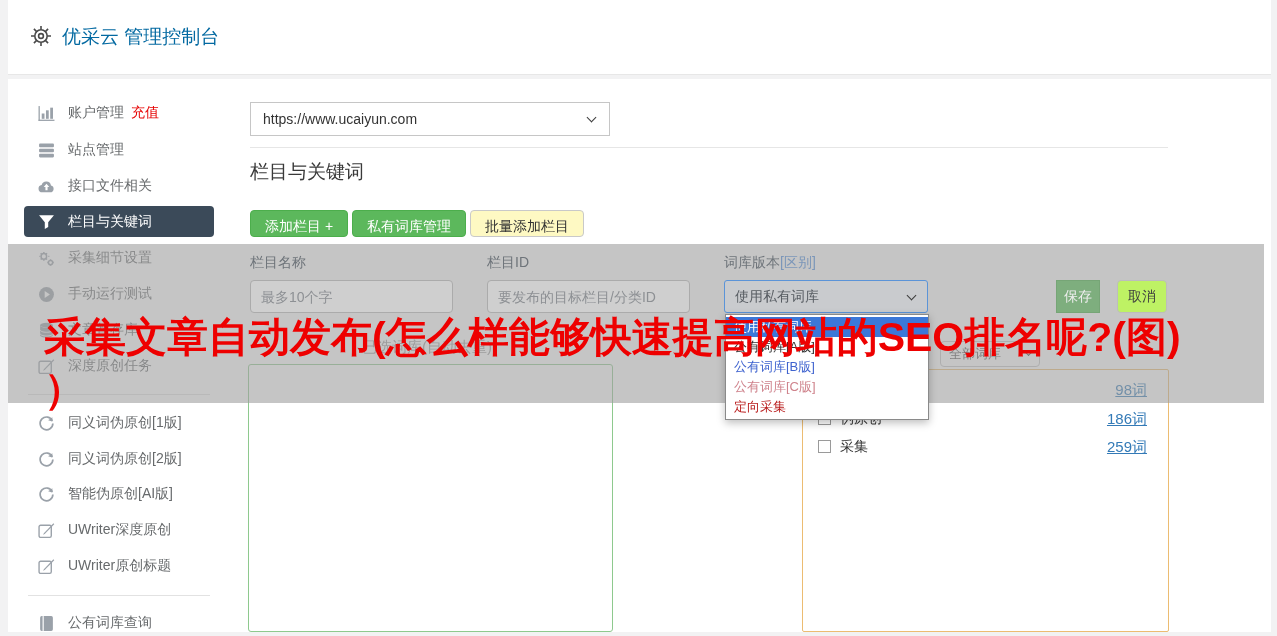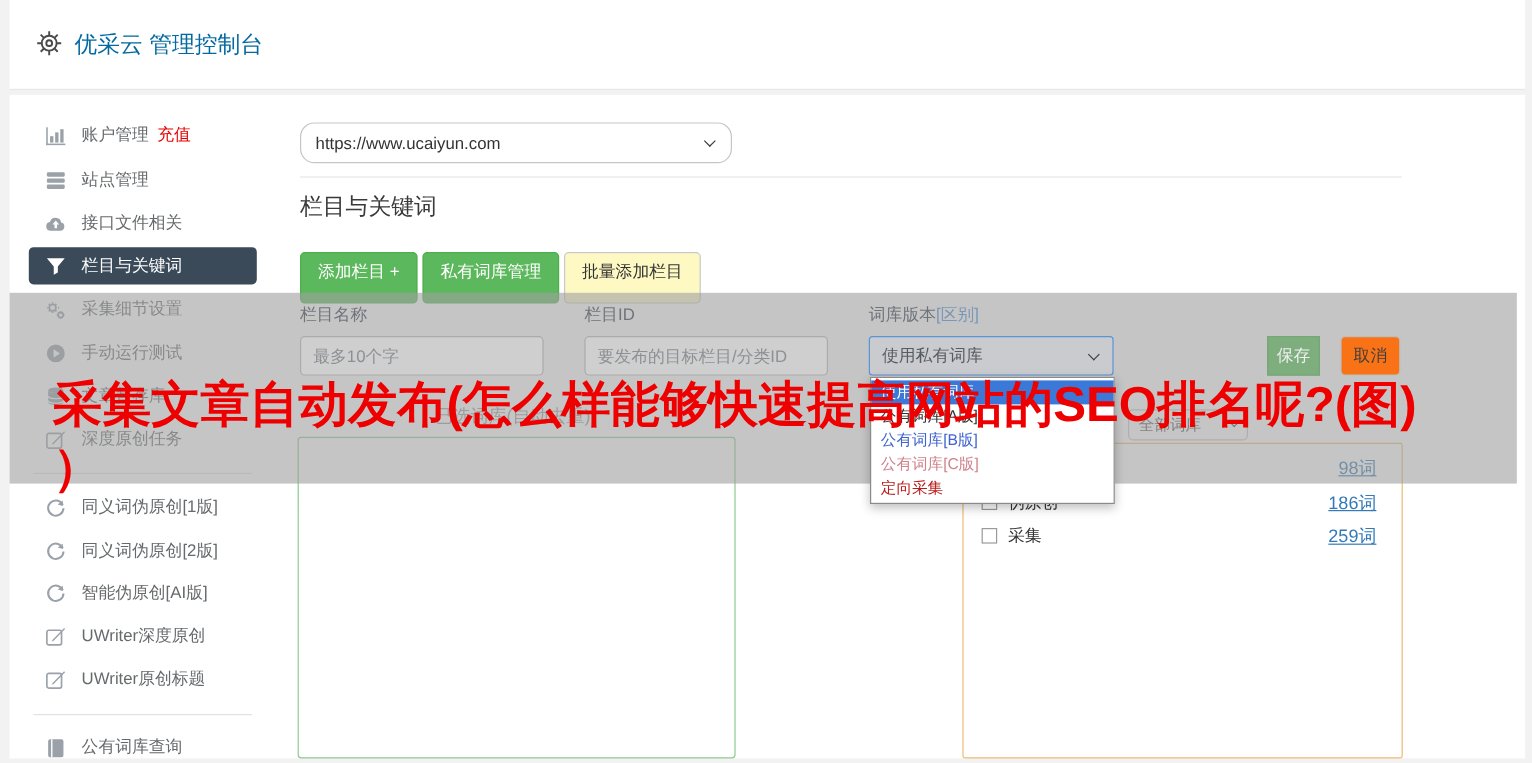--- a/index.html
+++ b/index.html
@@ -21,28 +21,28 @@
     display:flex; align-items:center; padding-left:14px; cursor:pointer; }
   .side-item .sicon { width:17px; height:17px; margin-right:13px; flex:0 0 17px; display:inline-flex; }
   .side-item .slabel { font-size:14px; color:#676a6c; white-space:nowrap;text-align:center; }
   .side-item.active { background:#3b4a59; border-radius:4px; height:31px; }
   .side-item.active .slabel { color:#fff; }
   .sbadge { font-size:14px; color:#e60000; margin-left:7px; }
   .side-divider { position:absolute; left:28px; width:182px; border-top:1px solid #e2e2e2; z-index:2; }
 
   
   .site-select { position:absolute; left:250px; top:102px; width:360px; height:34px;
-    border:1px solid #c6c6c6; border-radius:12px; background:#fff; z-index:2;
+    border:1px solid #c6c6c6; border-radius:0; background:#fff; z-index:2;
     font-size:14px; color:#333; line-height:32px; padding-left:12px; cursor:pointer; }
   .chev { position:absolute; width:7px; height:7px; border-right:1.6px solid #3c3c3c;
     border-bottom:1.6px solid #3c3c3c; transform:rotate(45deg); }
   .hr1 { position:absolute; left:250px; top:147px; width:918px; border-top:1px solid #e6e6e6; z-index:2; }
   .page-title { position:absolute; left:250px; top:159px; font-size:19px; font-weight:400; color:#3a3a3a; z-index:2; }
 
-  .btn { position:absolute; top:210px; height:43px; border-radius:4px; font-size:14px;
+  .btn { position:absolute; top:210px; height:27px; border-radius:4px; font-size:14px;
     line-height:31px; padding:0 14px; cursor:pointer; z-index:2; }
   .btn-green { background:#5cb85c; border:1px solid #4cae4c; color:#fff; }
   .btn-white { background:#fef9c3; border:1px solid #c9c9c9; color:#333; }
 
   
   .band { position:absolute; left:8px; top:244px; width:1256px; height:159px;
     background:rgba(158,158,158,0.60); z-index:10; }
 
   
   .flabel { position:absolute; top:254px; font-size:14px; color:#6e747a; z-index:20; }
@@ -51,21 +51,21 @@
     border:1px solid #ababab; border-radius:4px; font-size:14px; color:#555;
     padding-left:10px; z-index:20; outline:none; }
   .g-input::placeholder { color:#8d9094; opacity:1; }
   .f-select { position:absolute; left:724px; top:280px; width:204px; height:33px;
     background:#c9cbce; border:1px solid #5b94d8; border-radius:3px; z-index:20;
     font-size:14px; color:#575c62; line-height:31px; padding-left:10px; cursor:pointer; }
   .btn-save { position:absolute; left:1056px; top:280px; width:44px; height:33px;
     background:#7eae7e; border:1px solid #76a576; border-radius:0; color:#eee;
     font-size:14px; line-height:31px; text-align:center; z-index:20; cursor:pointer; }
   .btn-cancel { position:absolute; left:1117px; top:280px; width:50px; height:33px;
-    background:#f97316; border:1px solid #bdbdbd; border-radius:4px; color:#3f3f3f;
+    background:#bef264; border:1px solid #bdbdbd; border-radius:4px; color:#3f3f3f;
     font-size:14px; line-height:31px; text-align:center; z-index:20; cursor:pointer; }
 
   
   .dd-menu { position:absolute; left:725px; top:314px; width:204px; background:#fff;
     border:1px solid #8a8a8a; box-shadow:0 3px 8px rgba(0,0,0,0.25); z-index:30; padding:2px 0; }
   .dd-opt { height:20px; line-height:20px; font-size:13px; padding-left:8px; cursor:pointer; }
   .opt-0 { background:#3c78d8; color:#fff; }
   .opt-1 { color:#333; }
   .opt-2 { color:#3f63cf; }
   .opt-3 { color:#cf838c; }

